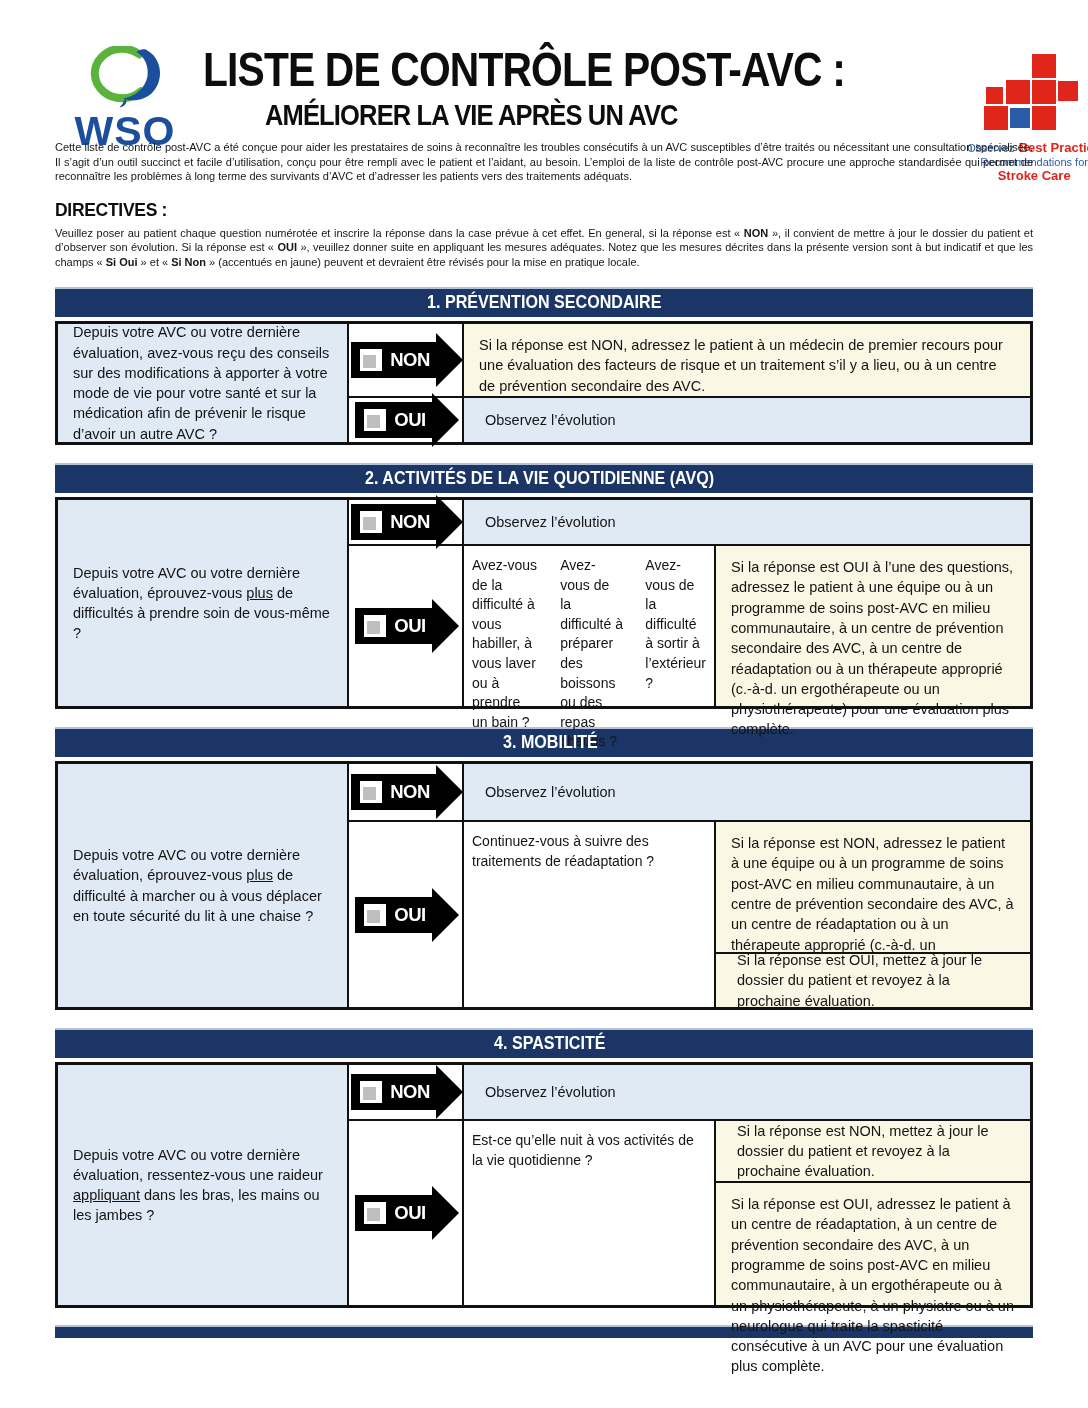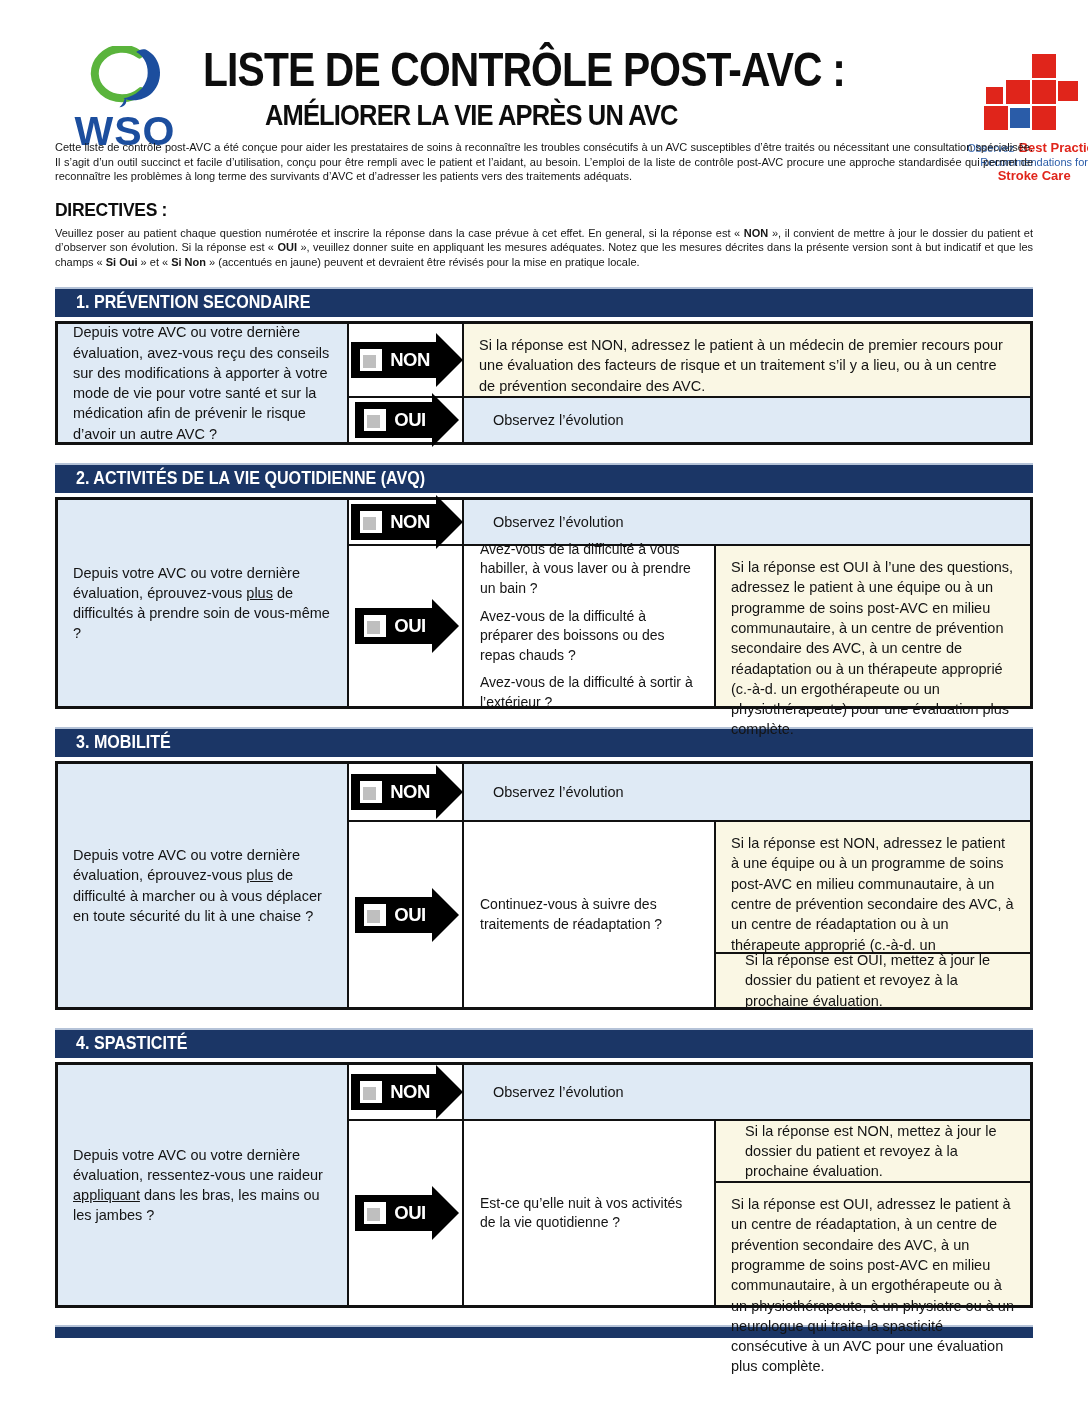--- a/index.html
+++ b/index.html
@@ -28,37 +28,37 @@
   .bsmall { font-size:11px; color:#2a5ca8; }
   .bbig { font-size:13px; font-weight:bold; color:#e0251b; }
 
   
   .intro { font-size:11px; line-height:1.32; text-align:justify; margin-top:20px; color:#161616; }
   .dirh { font-size:17.5px; font-weight:900; margin-top:16px; letter-spacing:-.3px; color:#0d0d0d; }
   .dirp { margin-top:5px; }
 
   
   .bar { margin-top:18px; height:30px; background:#1b3666; border-top:2px solid #b5c3d8;
-         color:#fff; font-weight:bold; font-size:17.5px; line-height:27px; padding-left:21px; }
+         color:#fff; font-weight:bold; font-size:17.5px; line-height:27px; padding-left:21px;text-align:center; }
   .bar .cond { transform:scaleX(.92); letter-spacing:0; }
 
   
   .tbl { display:grid; background:#111; gap:2px; border:3px solid #111; margin-top:4px; }
   .s1 { grid-template-columns:289px 113px 1fr; grid-template-rows:72px 44px; }
   .s2 { grid-template-columns:289px 113px 250px 1fr; grid-template-rows:44px 160px; }
   .s3 { grid-template-columns:289px 113px 250px 1fr; grid-template-rows:56px 130px 53px; }
   .s4 { grid-template-columns:289px 113px 250px 1fr; grid-template-rows:54px 60px 122px; }
   .cell { background:#fff; font-size:14.5px; line-height:1.4; }
   .qcell { background:#dfeaf5; display:flex; align-items:center; padding:10px 17px 10px 15px; }
   .blue { background:#dfeaf5; }
   .cream { background:#faf7e4; }
-  .vc { display:flex; align-items:center; padding:8px 29px; }
+  .vc { display:flex; align-items:center; padding:8px 21px; }
   .pad { padding:11px 15px 10px 15px; }
   .ac { display:flex; align-items:center; justify-content:center; }
-  .subq { display:flex; flex-direction:column; justify-content:center; gap:8px; padding:10px 16px; font-size:14px; }
+  .subq { display:flex; flex-direction:row; justify-content:center; gap:22px; padding:10px 8px; font-size:14px; }
   .span2 { grid-row:span 2; }
   .span3 { grid-row:span 3; }
   .cspan2 { grid-column:span 2; }
 
   
   .arrow { position:relative; display:flex; align-items:center; background:#000; height:36px;
            padding-left:9px; padding-right:2px; margin-right:24px; }
   .ahead { position:absolute; left:100%; top:50%; transform:translateY(-50%); width:0; height:0;
            border-top:27px solid transparent; border-bottom:27px solid transparent; border-left:27px solid #000; }
   .cbx { position:relative; width:22px; height:22px; background:#fff; flex:none; }

